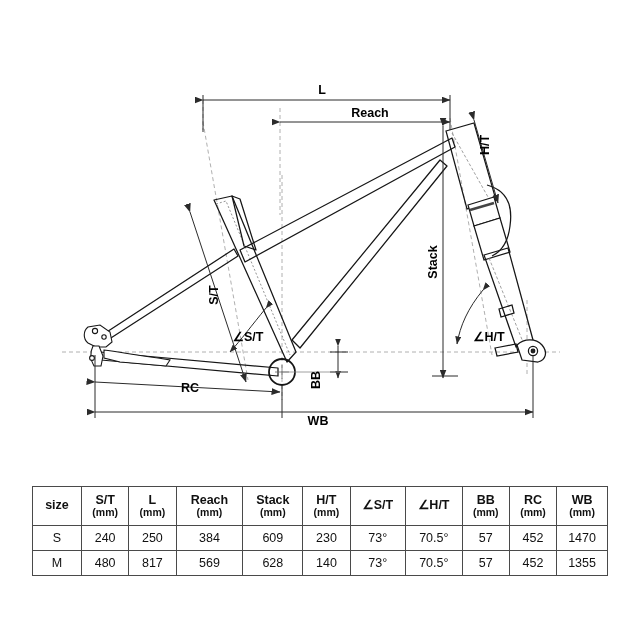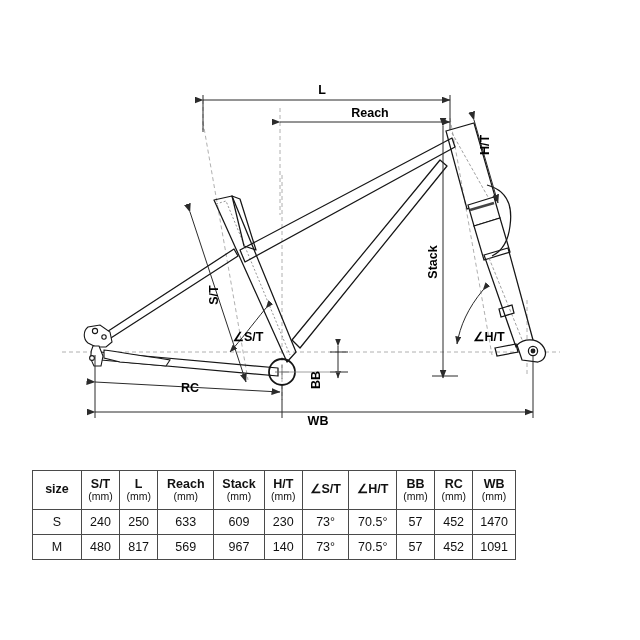--- a/index.html
+++ b/index.html
@@ -6,33 +6,33 @@
   body{
     width:640px;height:640px;background:#ffffff;
     font-family:"Liberation Sans",sans-serif;
     -webkit-font-smoothing:antialiased;
     overflow:hidden;position:relative;
   }
   #stage{position:absolute;left:0;top:0;width:640px;height:640px;}
   svg{display:block;}
   .dimtxt{font-family:"Liberation Sans",sans-serif;font-size:12.5px;font-weight:bold;fill:#000;}
   .geo-table{
-    position:absolute;left:32px;top:470px;
-    width:484px;border-collapse:collapse;
+    position:absolute;left:32px;top:486px;
+    width:576px;border-collapse:collapse;
     font-family:"Liberation Sans",sans-serif;
   }
   .geo-table th,.geo-table td{
     border:1px solid #4a4a4a;
     text-align:center;vertical-align:middle;
     color:#111;background:#fff;
   }
   .geo-table th{
     height:34px;font-size:12.5px;font-weight:bold;line-height:1.05;padding:2px 1px;
   }
-  .geo-table th .unit{display:block;font-size:10.5px;font-weight:normal;}
+  .geo-table th .unit{display:block;font-size:10.5px;font-weight:bold;}
   .geo-table td{height:22px;font-size:12.5px;font-weight:normal;padding:1px;}
   .col-size{width:46px;}
 </style>
 </head>
 <body>
 
 <div id="stage">
 <svg width="640" height="470" viewBox="0 0 640 470">
   <defs>
     <marker id="ah" markerWidth="9" markerHeight="7" refX="8.5" refY="3.5" orient="auto" markerUnits="userSpaceOnUse">
@@ -178,36 +178,36 @@
         <span>WB</span>
         <span class="unit">(mm)</span>
       </th>
     </tr>
   </thead>
   <tbody>
     <tr>
       <td>S</td>
       <td>240</td>
       <td>250</td>
-      <td>633</td>
+      <td>384</td>
       <td>609</td>
       <td>230</td>
       <td>73°</td>
       <td>70.5°</td>
       <td>57</td>
       <td>452</td>
       <td>1470</td>
     </tr>
     <tr>
       <td>M</td>
       <td>480</td>
       <td>817</td>
       <td>569</td>
-      <td>967</td>
+      <td>628</td>
       <td>140</td>
       <td>73°</td>
       <td>70.5°</td>
       <td>57</td>
       <td>452</td>
-      <td>1091</td>
+      <td>1355</td>
     </tr>
   </tbody>
 </table>
 
 </body></html>

